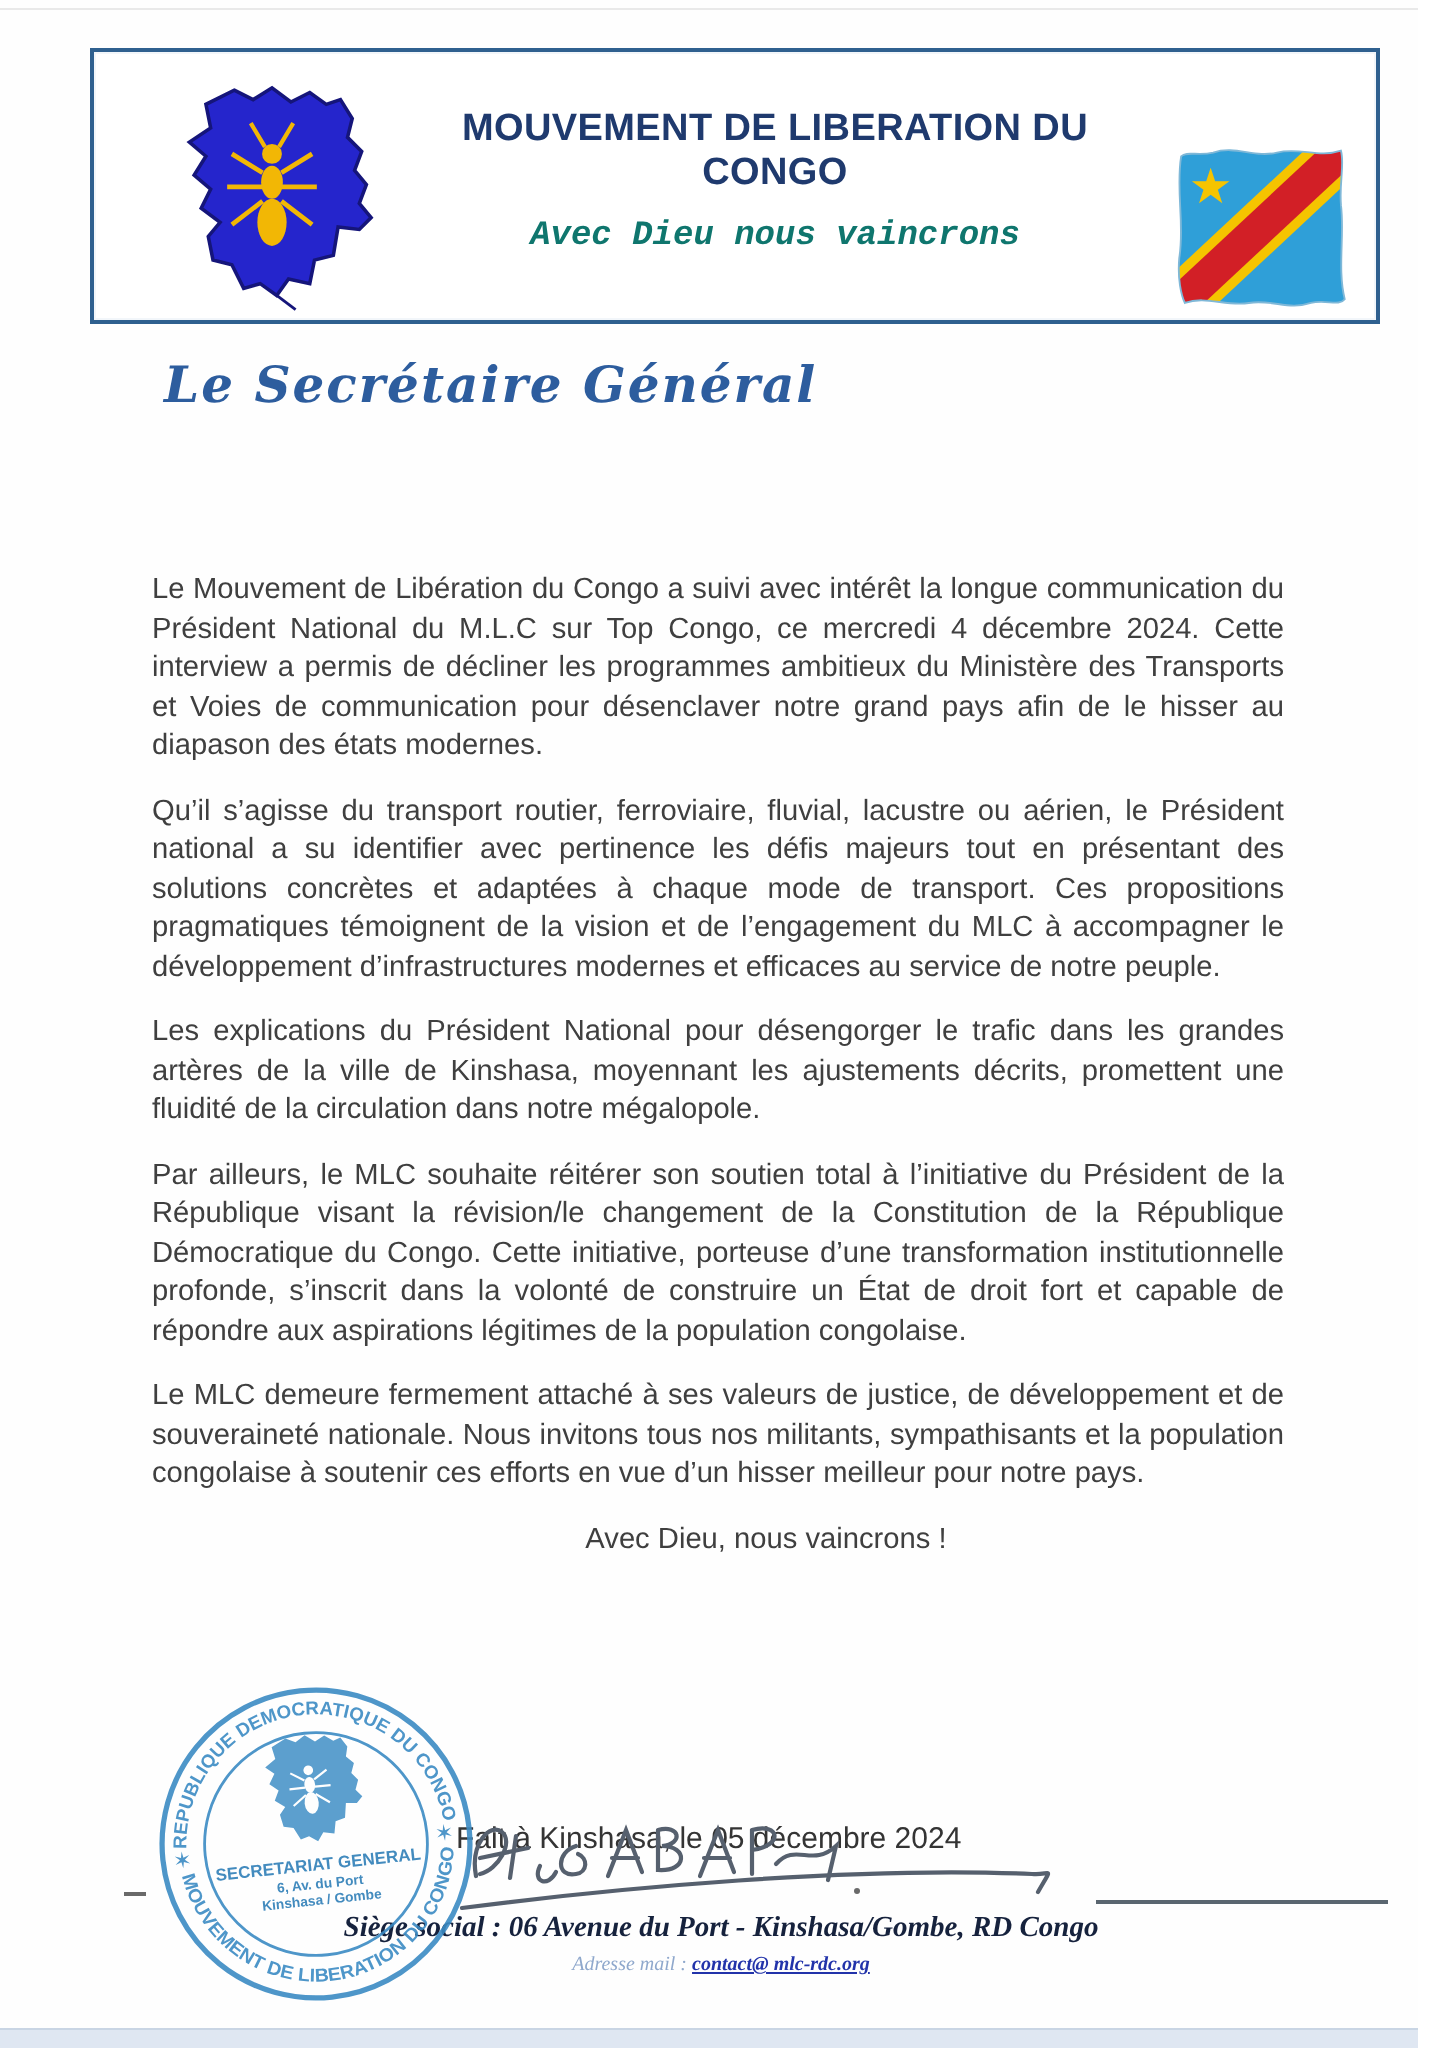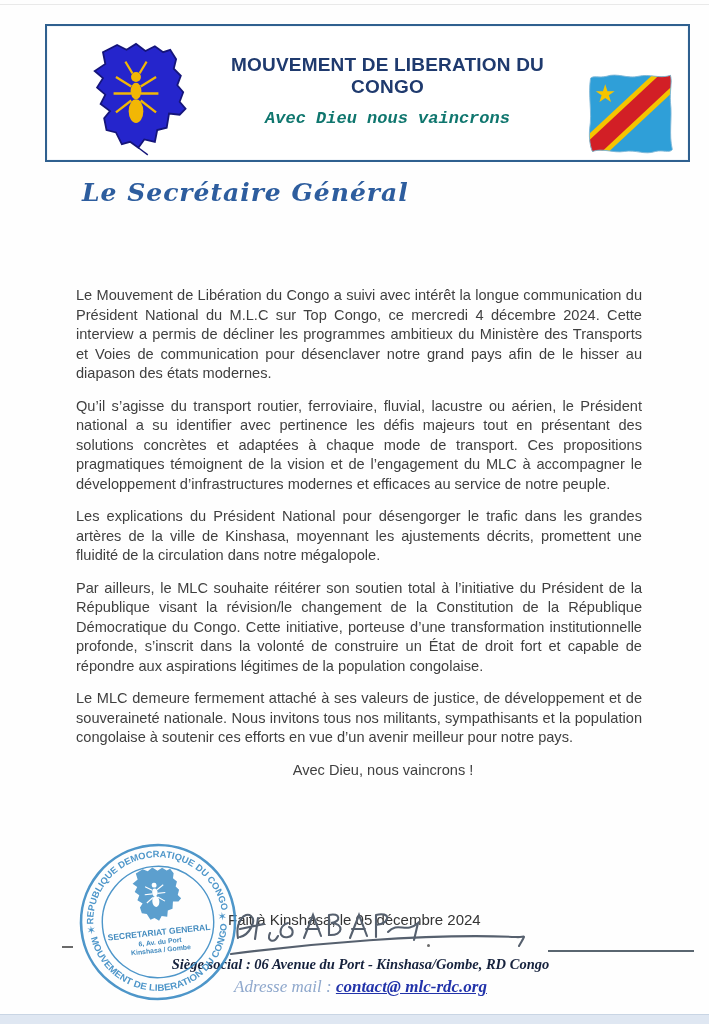--- a/index.html
+++ b/index.html
@@ -71,21 +71,21 @@
   .mark-dash { position:absolute; left:62px; top:946px; width:11px; height:2px; background:#6a6a6a; }
   .mark-dot  { position:absolute; left:427px; top:944px; width:3px;  height:3px; background:#6a6a6a; border-radius:50%; }
   
   .footer {
     position:absolute; left:0; top:956px; width:721px; text-align:center;
     font-family:"Liberation Serif", serif; z-index:1;
   }
   .footer-address {
     font-size:14.5px; font-weight:bold; font-style:italic; color:#16223d;
   }
-  .footer-mail { margin-top:4px; font-size:17px; font-style:italic; }
+  .footer-mail { margin-top:4px; font-size:10px; font-style:italic; }
   .footer-mail .label { color:#8fa8cc; }
   .footer-mail a, .footer-site a {
     color:#2233aa; font-weight:bold; text-decoration:underline; font-style:italic;
   }
   .footer-site { margin-top:2px; font-size:13.5px; }
   .bottom-strip {
     position:absolute; left:0; bottom:0; width:100%; height:10px;
     background:#dfe7f2; border-top:1px solid #c9d5e4;
   }
 </style>
@@ -130,21 +130,21 @@
     </svg>
   </div>
 
   <div class="sec-gen">Le  Secrétaire Général</div>
 
   <div class="body-col">
     <p>Le Mouvement de Libération du Congo a suivi avec intérêt la longue communication du Président National du M.L.C sur Top Congo, ce mercredi 4 décembre 2024. Cette interview a permis de décliner les programmes ambitieux du Ministère des Transports et Voies de communication pour désenclaver notre grand pays afin de le hisser au diapason des états modernes.</p>
     <p>Qu’il s’agisse du transport routier, ferroviaire, fluvial, lacustre ou aérien, le Président national a su identifier avec pertinence les défis majeurs tout en présentant des solutions concrètes et adaptées à chaque mode de transport. Ces propositions pragmatiques témoignent de la vision et de l’engagement du MLC à accompagner le développement d’infrastructures modernes et efficaces au service de notre peuple.</p>
     <p>Les explications du Président National pour désengorger le trafic dans les grandes artères de la ville de Kinshasa, moyennant les ajustements décrits, promettent une fluidité de la circulation dans notre mégalopole.</p>
     <p>Par ailleurs, le MLC souhaite réitérer son soutien total à l’initiative du Président de la République visant la révision/le changement de la Constitution de la République Démocratique du Congo. Cette initiative, porteuse d’une transformation institutionnelle profonde, s’inscrit dans la volonté de construire un État de droit fort et capable de répondre aux aspirations légitimes de la population congolaise.</p>
-    <p>Le MLC demeure fermement attaché à ses valeurs de justice, de développement et de souveraineté nationale. Nous invitons tous nos militants, sympathisants et la population congolaise à soutenir ces efforts en vue d’un avenir meilleur pour notre pays.</p>
+    <p>Le MLC demeure fermement attaché à ses valeurs de justice, de développement et de souveraineté nationale. Nous invitons tous nos militants, sympathisants et la population congolaise à soutenir ces efforts en vue d’un hisser meilleur pour notre pays.</p>
     <p class="closing">Avec Dieu, nous vaincrons !</p>
   </div>
 
   <svg class="stamp" viewBox="0 0 158 158">
     <defs>
       <path id="arcTop" d="M15,79 A64,64 0 0 1 143,79"></path>
       <path id="arcBottom" d="M11,79 A68,68 0 0 0 147,79"></path>
     </defs>
     <circle cx="79" cy="79" r="76" fill="none" stroke="#3b8bc4" stroke-width="2.6"></circle>
     <circle cx="79" cy="79" r="55" fill="none" stroke="#3b8bc4" stroke-width="1.4"></circle>

